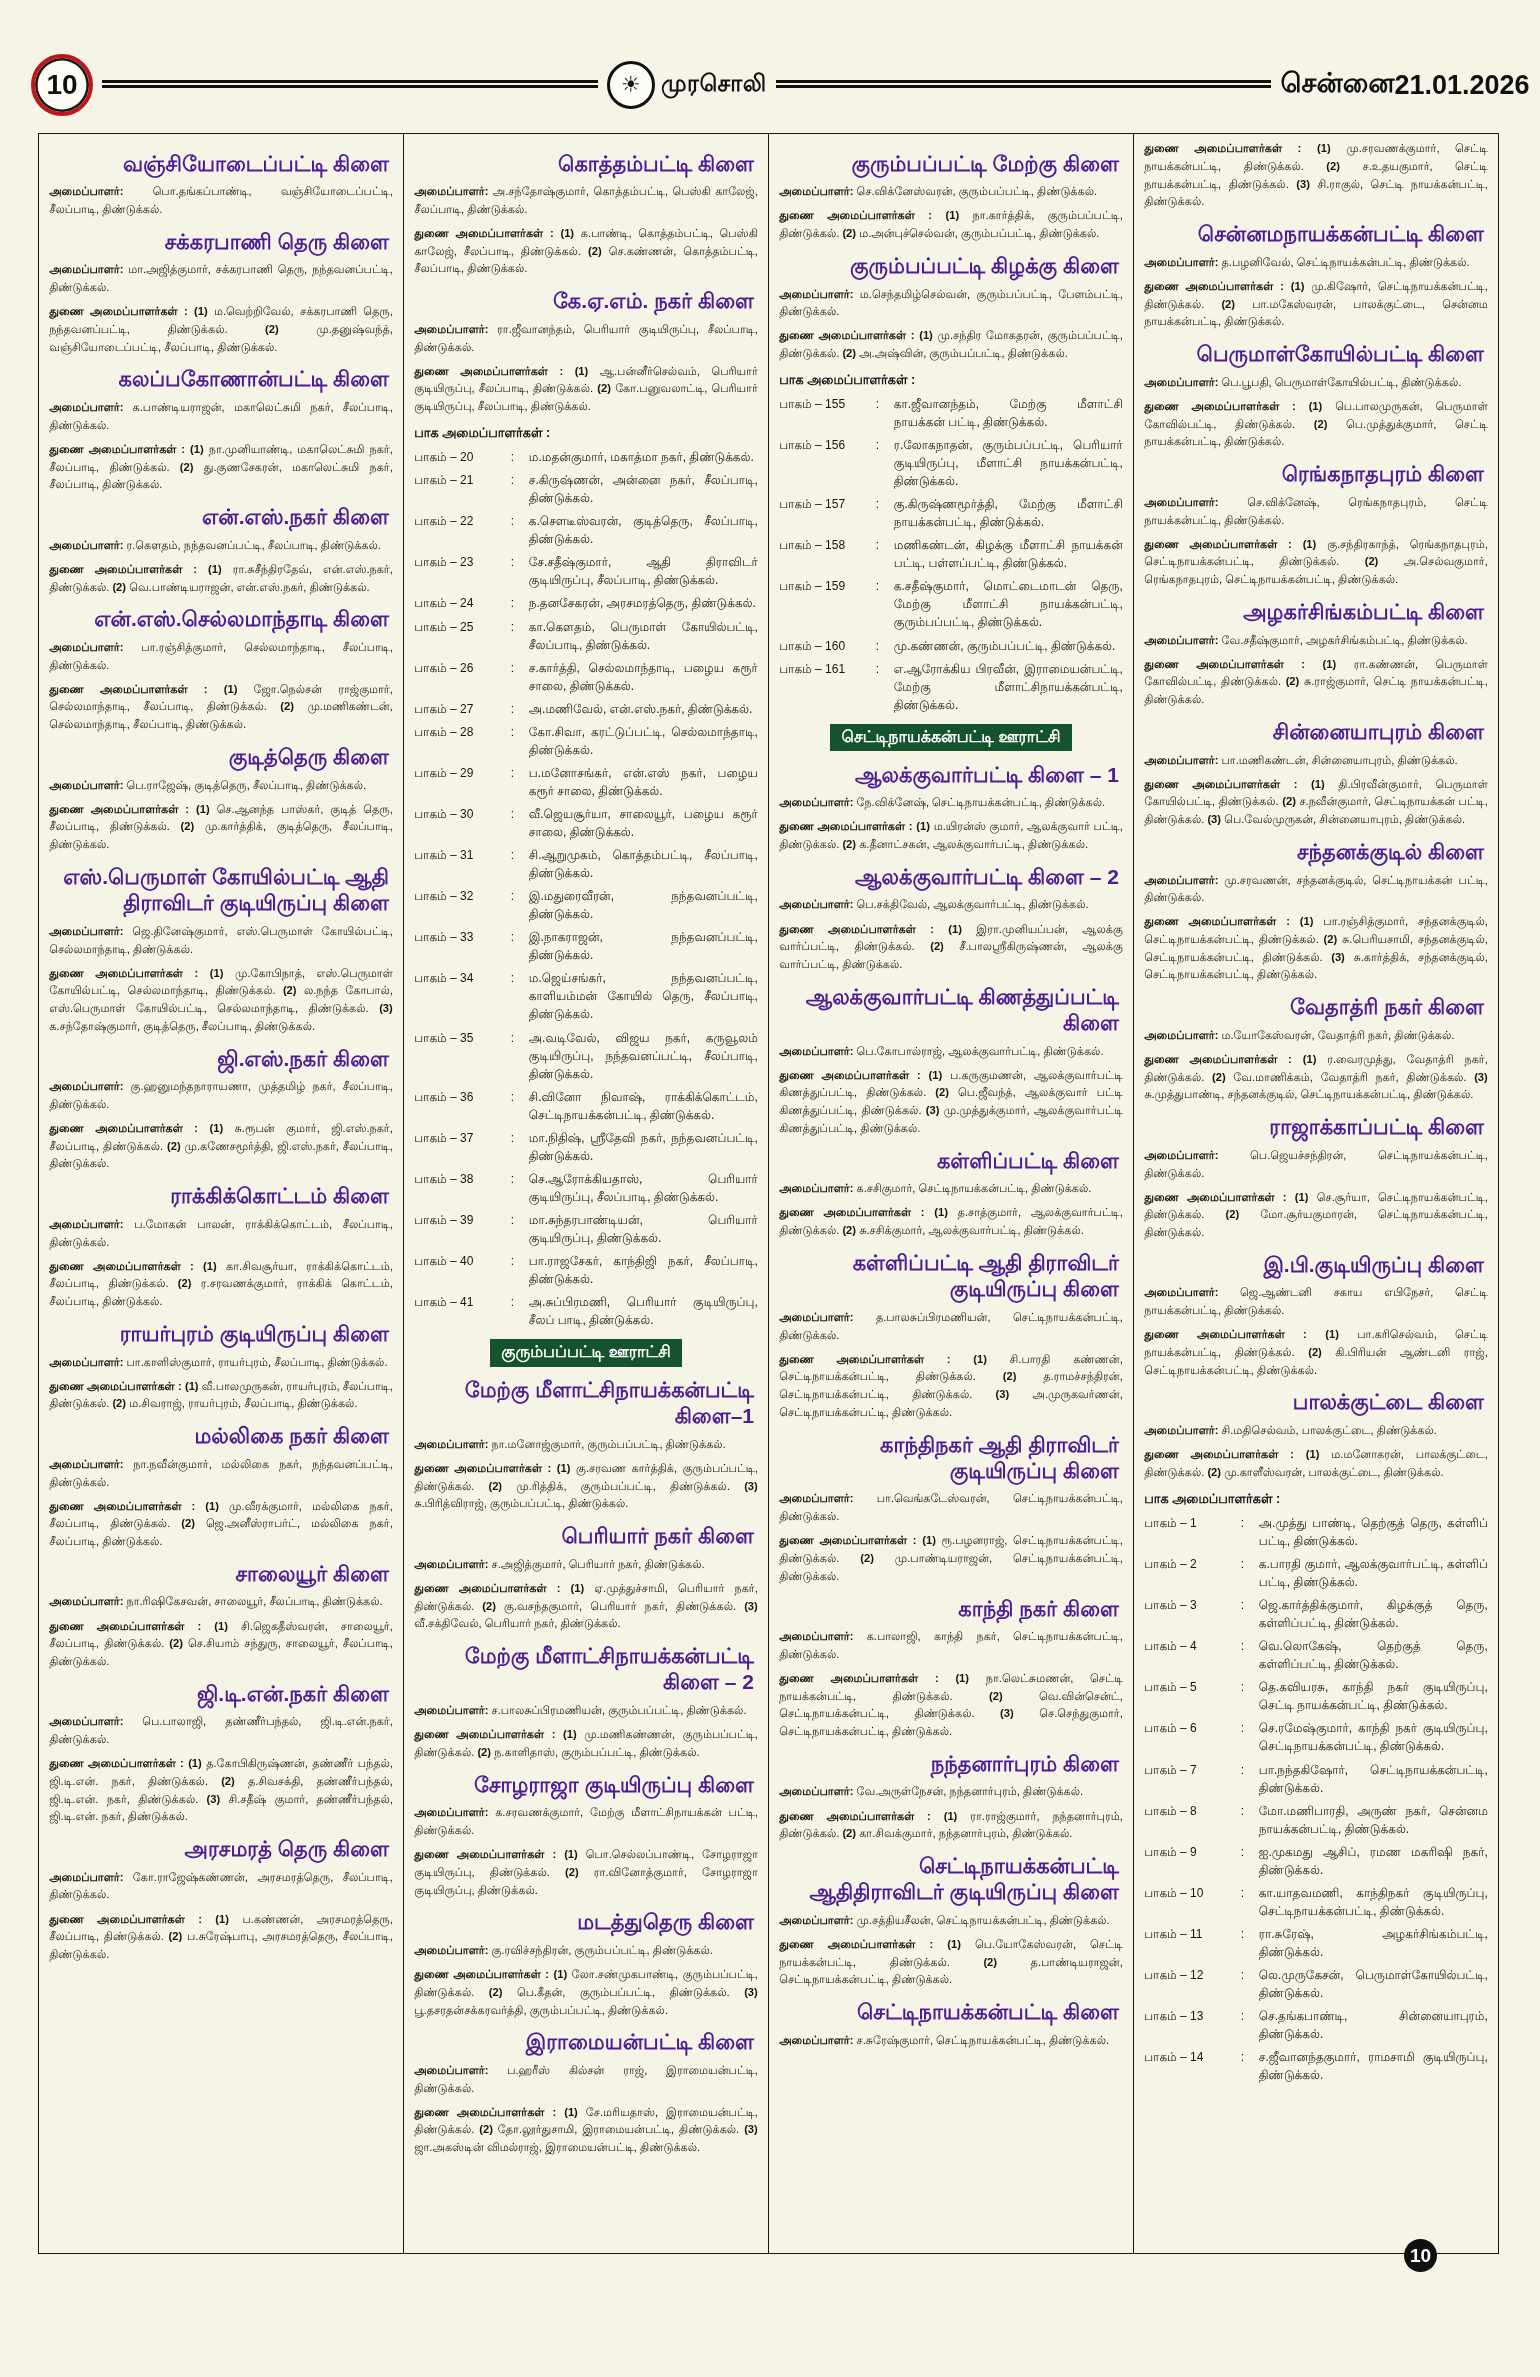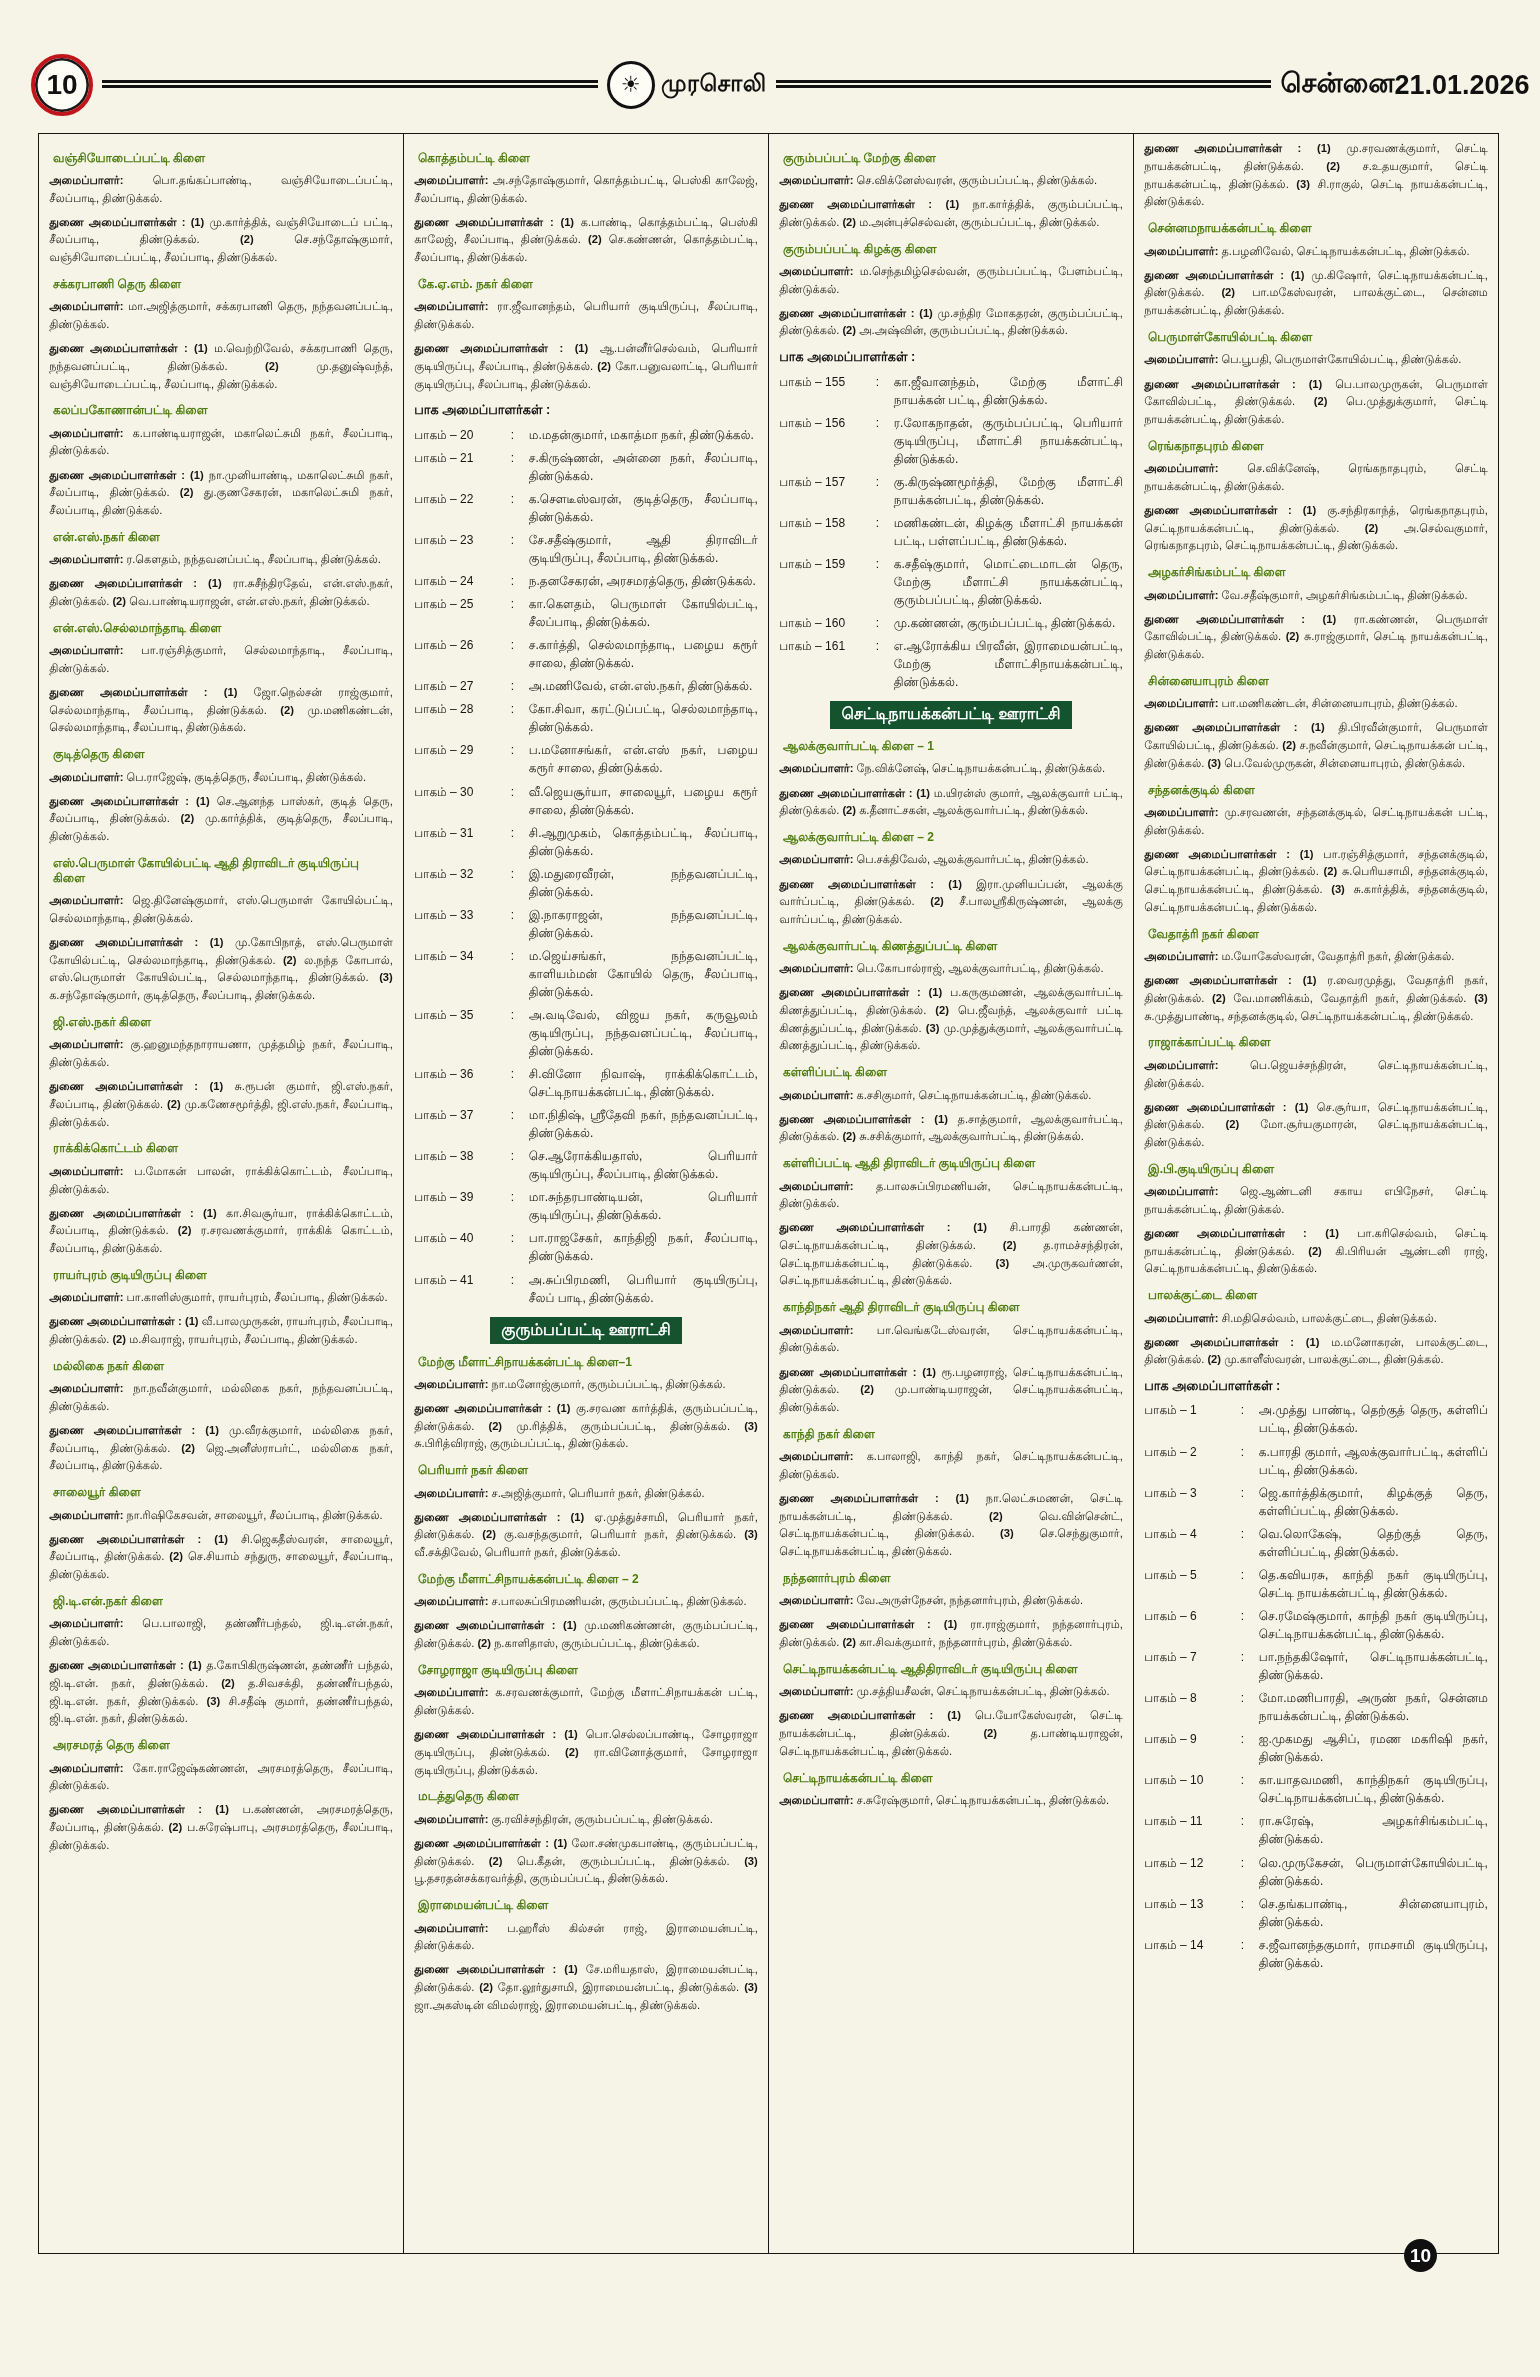--- a/index.html
+++ b/index.html
@@ -34,22 +34,22 @@
   
   .sheet{
     position:absolute;left:38px;top:133px;width:1461px;height:2121px;
     border:1.9px solid #161616;background:#f6f4e6;
     display:flex;box-sizing:border-box;overflow:hidden;
   }
   .col{flex:1 1 0;padding:6.4px 10.2px 9px 10.2px;overflow:hidden;box-sizing:border-box;}
   .col + .col{border-left:1.3px solid #161616;}
   
   .branch-title{
-    color:#4d7c0f;font-weight:bold;font-size:12px;line-height:1.25;
-    text-align:left;margin:10.2px 3.8px 6.4px 3.8px;
+    color:#4c1d95;font-weight:bold;font-size:21px;line-height:1.25;
+    text-align:right;margin:10.2px 3.8px 6.4px 3.8px;
   }
   .body-para{
     font-size:11.2px;line-height:1.58;text-align:justify;
     margin:0 0 6.4px 0;
   }
   .body-para b{font-weight:bold;}
   .wards-title{
     font-weight:bold;font-size:12.8px;margin:9px 0 6.4px 0;color:#111;
   }
   .ward-row{display:flex;font-size:12px;line-height:1.5;margin:0 0 5.1px 0;gap:8px;}
@@ -87,21 +87,20 @@
     <span>சென்னை</span>
     <span>21.01.2026</span>
   </div>
 </header>
 
 <main class="sheet">
 
 <div class="col">
       <div class="branch-title">வஞ்சியோடைப்பட்டி கிளை</div>
       <p class="body-para"><b>அமைப்பாளர்:</b> பொ.தங்கப்பாண்டி, வஞ்சியோடைப்பட்டி, சீலப்பாடி, திண்டுக்கல்.</p>
-      <p class="body-para"><b>துணை அமைப்பாளர்கள் :</b> <b>(1)</b> மு.கார்த்திக், வஞ்சியோடைப் பட்டி, சீலப்பாடி, திண்டுக்கல். <b>(2)</b> செ.சந்தோஷ்குமார், வஞ்சியோடைப்பட்டி, சீலப்பாடி, திண்டுக்கல்.</p>
       <div class="branch-title">சக்கரபாணி தெரு கிளை</div>
       <p class="body-para"><b>அமைப்பாளர்:</b> மா.அஜித்குமார், சக்கரபாணி தெரு, நந்தவனப்பட்டி, திண்டுக்கல்.</p>
       <p class="body-para"><b>துணை அமைப்பாளர்கள் :</b> <b>(1)</b> ம.வெற்றிவேல், சக்கரபாணி தெரு, நந்தவனப்பட்டி, திண்டுக்கல். <b>(2)</b> மு.தனுஷ்வந்த், வஞ்சியோடைப்பட்டி, சீலப்பாடி, திண்டுக்கல்.</p>
       <div class="branch-title">கலப்பகோணான்பட்டி கிளை</div>
       <p class="body-para"><b>அமைப்பாளர்:</b> க.பாண்டியராஜன், மகாலெட்சுமி நகர், சீலப்பாடி, திண்டுக்கல்.</p>
       <p class="body-para"><b>துணை அமைப்பாளர்கள் :</b> <b>(1)</b> நா.முனியாண்டி, மகாலெட்சுமி நகர், சீலப்பாடி, திண்டுக்கல். <b>(2)</b> து.குணசேகரன், மகாலெட்சுமி நகர், சீலப்பாடி, திண்டுக்கல்.</p>
       <div class="branch-title">என்.எஸ்.நகர் கிளை</div>
       <p class="body-para"><b>அமைப்பாளர்:</b> ர.கௌதம், நந்தவனப்பட்டி, சீலப்பாடி, திண்டுக்கல்.</p>
       <p class="body-para"><b>துணை அமைப்பாளர்கள் :</b> <b>(1)</b> ரா.சுசீந்திரதேவ், என்.எஸ்.நகர், திண்டுக்கல். <b>(2)</b> வெ.பாண்டியராஜன், என்.எஸ்.நகர், திண்டுக்கல்.</p>
       <div class="branch-title">என்.எஸ்.செல்லமாந்தாடி கிளை</div>

